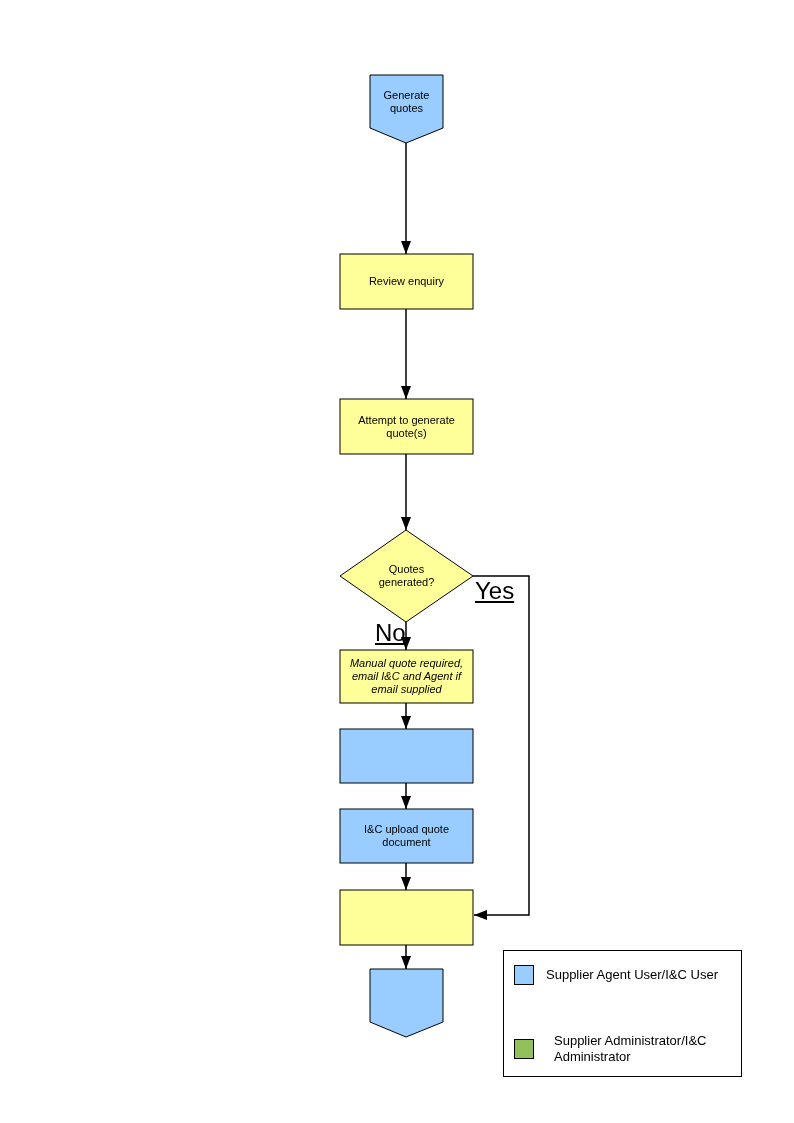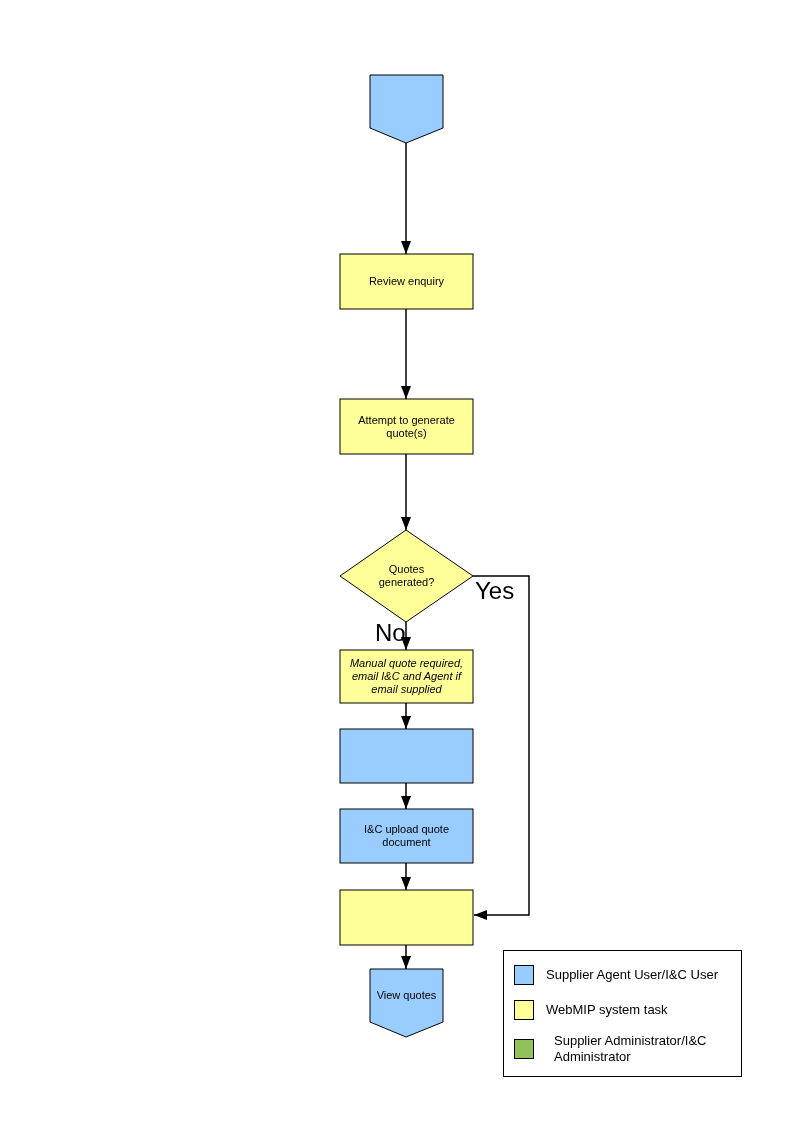--- a/index.html
+++ b/index.html
@@ -38,20 +38,21 @@
     color: #000000;
     padding: 1px;
   }
   .node-label.small { font-size: 10.5px; }
   .branch-label {
     position: absolute;
     font-size: 24px;
     line-height: 26px;
     color: #000000;
     white-space: nowrap;
+    text-decoration: underline;
   }
   .legend {
     position: absolute;
     left: 503px;
     top: 950px;
     width: 239px;
     height: 127px;
     background: #ffffff;
     border: 1px solid #000000;
   }
@@ -96,42 +97,36 @@
     <rect class="shape" x="340" y="254" width="133" height="55" fill="#FFFF99"></rect>
     <rect class="shape" x="340" y="399" width="133" height="55" fill="#FFFF99"></rect>
     <polygon class="shape" points="406,530 473,576 406,622 340,576" fill="#FFFF99"></polygon>
     <rect class="shape" x="340" y="650" width="133" height="53" fill="#FFFF99"></rect>
     <rect class="shape" x="340" y="729" width="133" height="54" fill="#99CCFF"></rect>
     <rect class="shape" x="340" y="809" width="133" height="54" fill="#99CCFF"></rect>
     <rect class="shape" x="340" y="890" width="133" height="55" fill="#FFFF99"></rect>
     <polygon class="shape" points="370,969 443,969 443,1022 406,1037 370,1022" fill="#99CCFF"></polygon>
   </svg>
 
+  <div class="node-label" style="left:370px; top:75px; width:73px; height:53px;">Generate quotes</div>
   <div class="node-label" style="left:340px; top:254px; width:133px; height:55px;">Review enquiry</div>
   <div class="node-label" style="left:340px; top:399px; width:133px; height:55px;border-radius:15px;">Attempt to generate quote(s)</div>
   <div class="node-label" style="left:366px; top:530px; width:81px; height:92px;">Quotes generated?</div>
   <div class="node-label" style="left:340px; top:650px; width:133px; height:53px;font-style:italic;">Manual quote required, email I&amp;C and Agent if email supplied</div>
   <div class="node-label" style="left:340px; top:809px; width:133px; height:54px;border-radius:20px;">I&amp;C upload quote document</div>
-  <div class="node-label" style="left:370px; top:969px; width:73px; height:53px;">View quotes</div>
 
   <div class="branch-label" style="left:475px; top:578px;">Yes</div>
   <div class="branch-label" style="left:375px; top:620px;">No</div>
 
   <div class="legend">
     <div class="legend-row" style="top:14px;">
       <svg class="swatch" width="20" height="20">
         <rect x="0.5" y="0.5" width="19" height="19" stroke="#000000" stroke-width="1" fill="#99CCFF"></rect>
       </svg>
       <span class="legend-text">Supplier Agent User/I&amp;C User</span>
-    </div>
-    <div class="legend-row" style="top:49px;">
-      <svg class="swatch" width="20" height="20">
-        <rect x="0.5" y="0.5" width="19" height="19" stroke="#000000" stroke-width="1" fill="#FFFF99"></rect>
-      </svg>
-      <span class="legend-text">WebMIP system task</span>
     </div>
     <div class="legend-row" style="top:82px;">
       <svg class="swatch" width="20" height="20">
         <rect x="0.5" y="0.5" width="19" height="19" stroke="#000000" stroke-width="1" fill="#92C05A"></rect>
       </svg>
       <span class="legend-text" style="max-width:185px;margin-left:8px;">Supplier Administrator/I&amp;C Administrator</span>
     </div>
   </div>
 
 </div>

